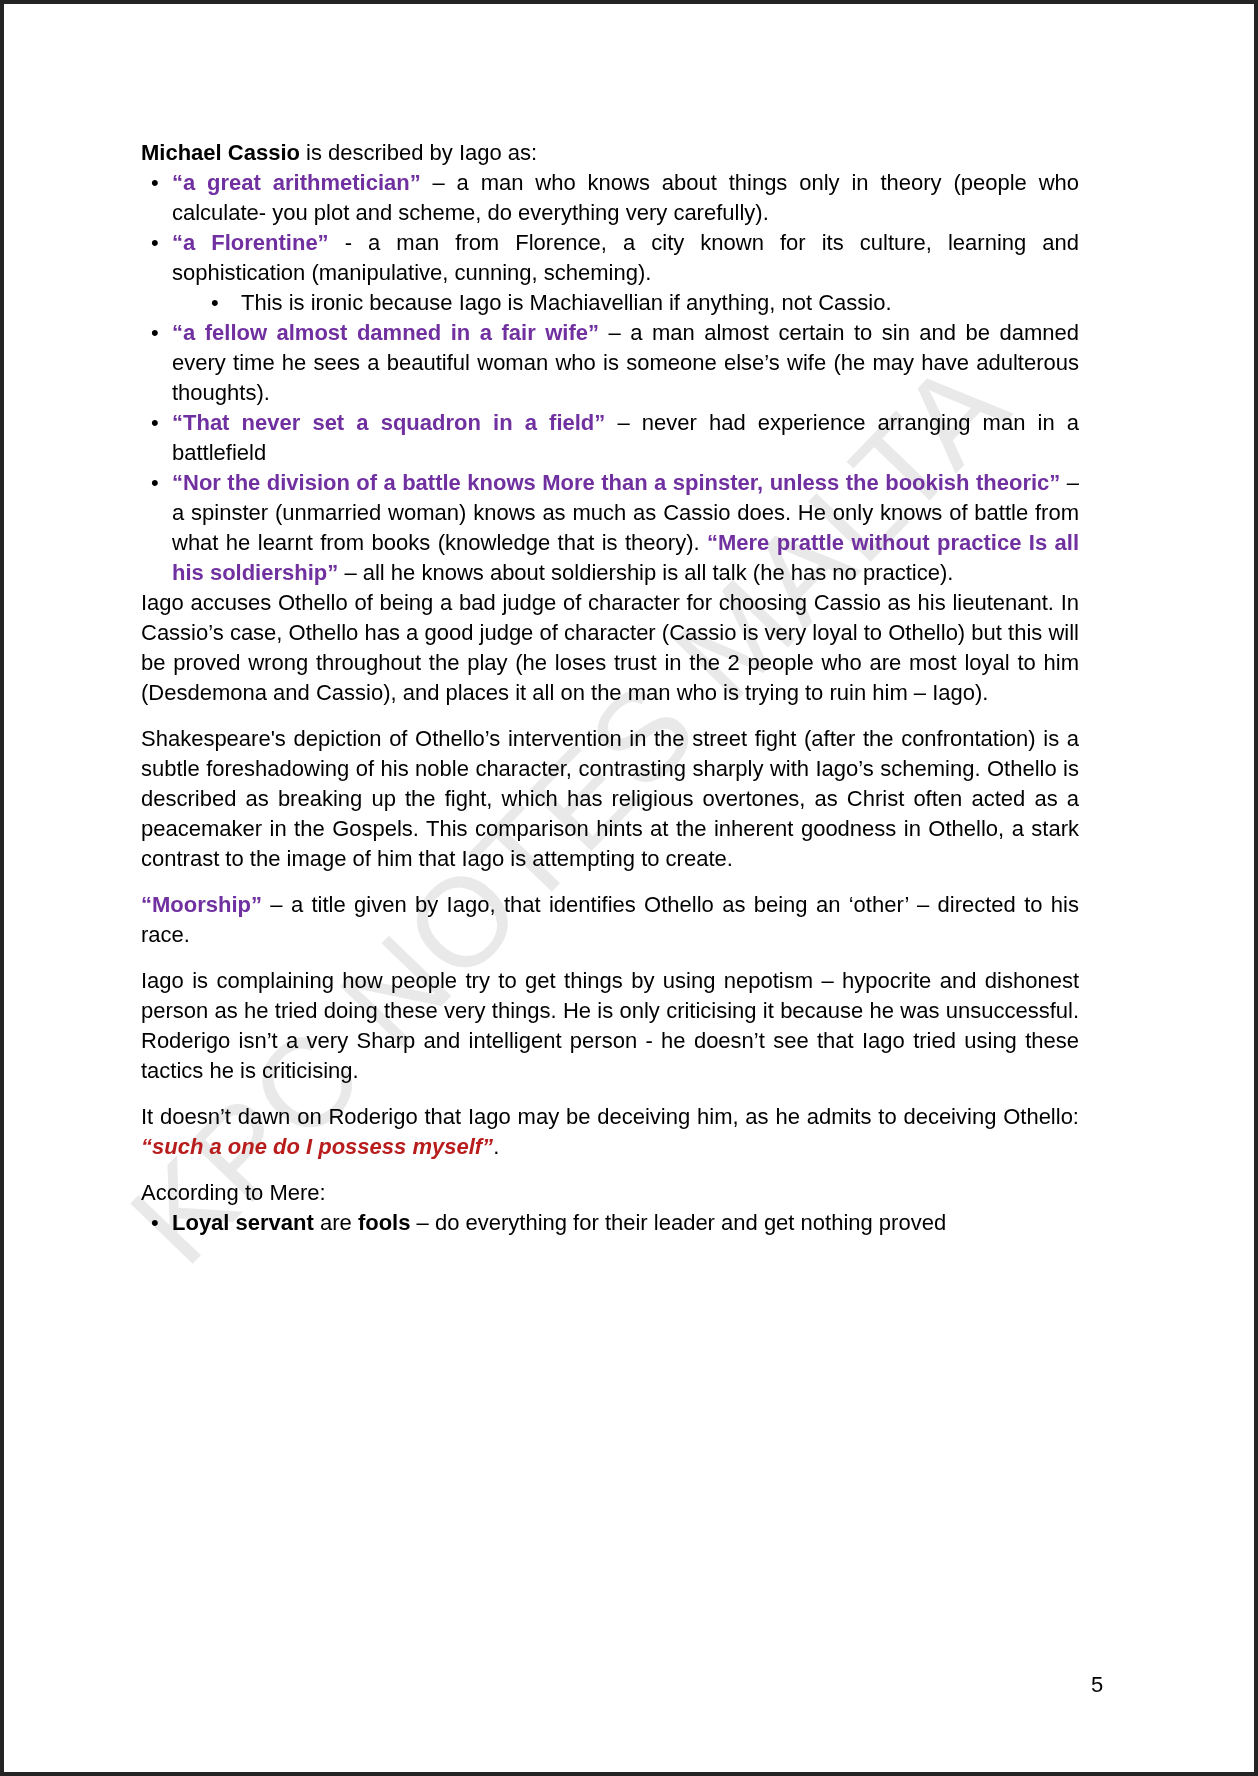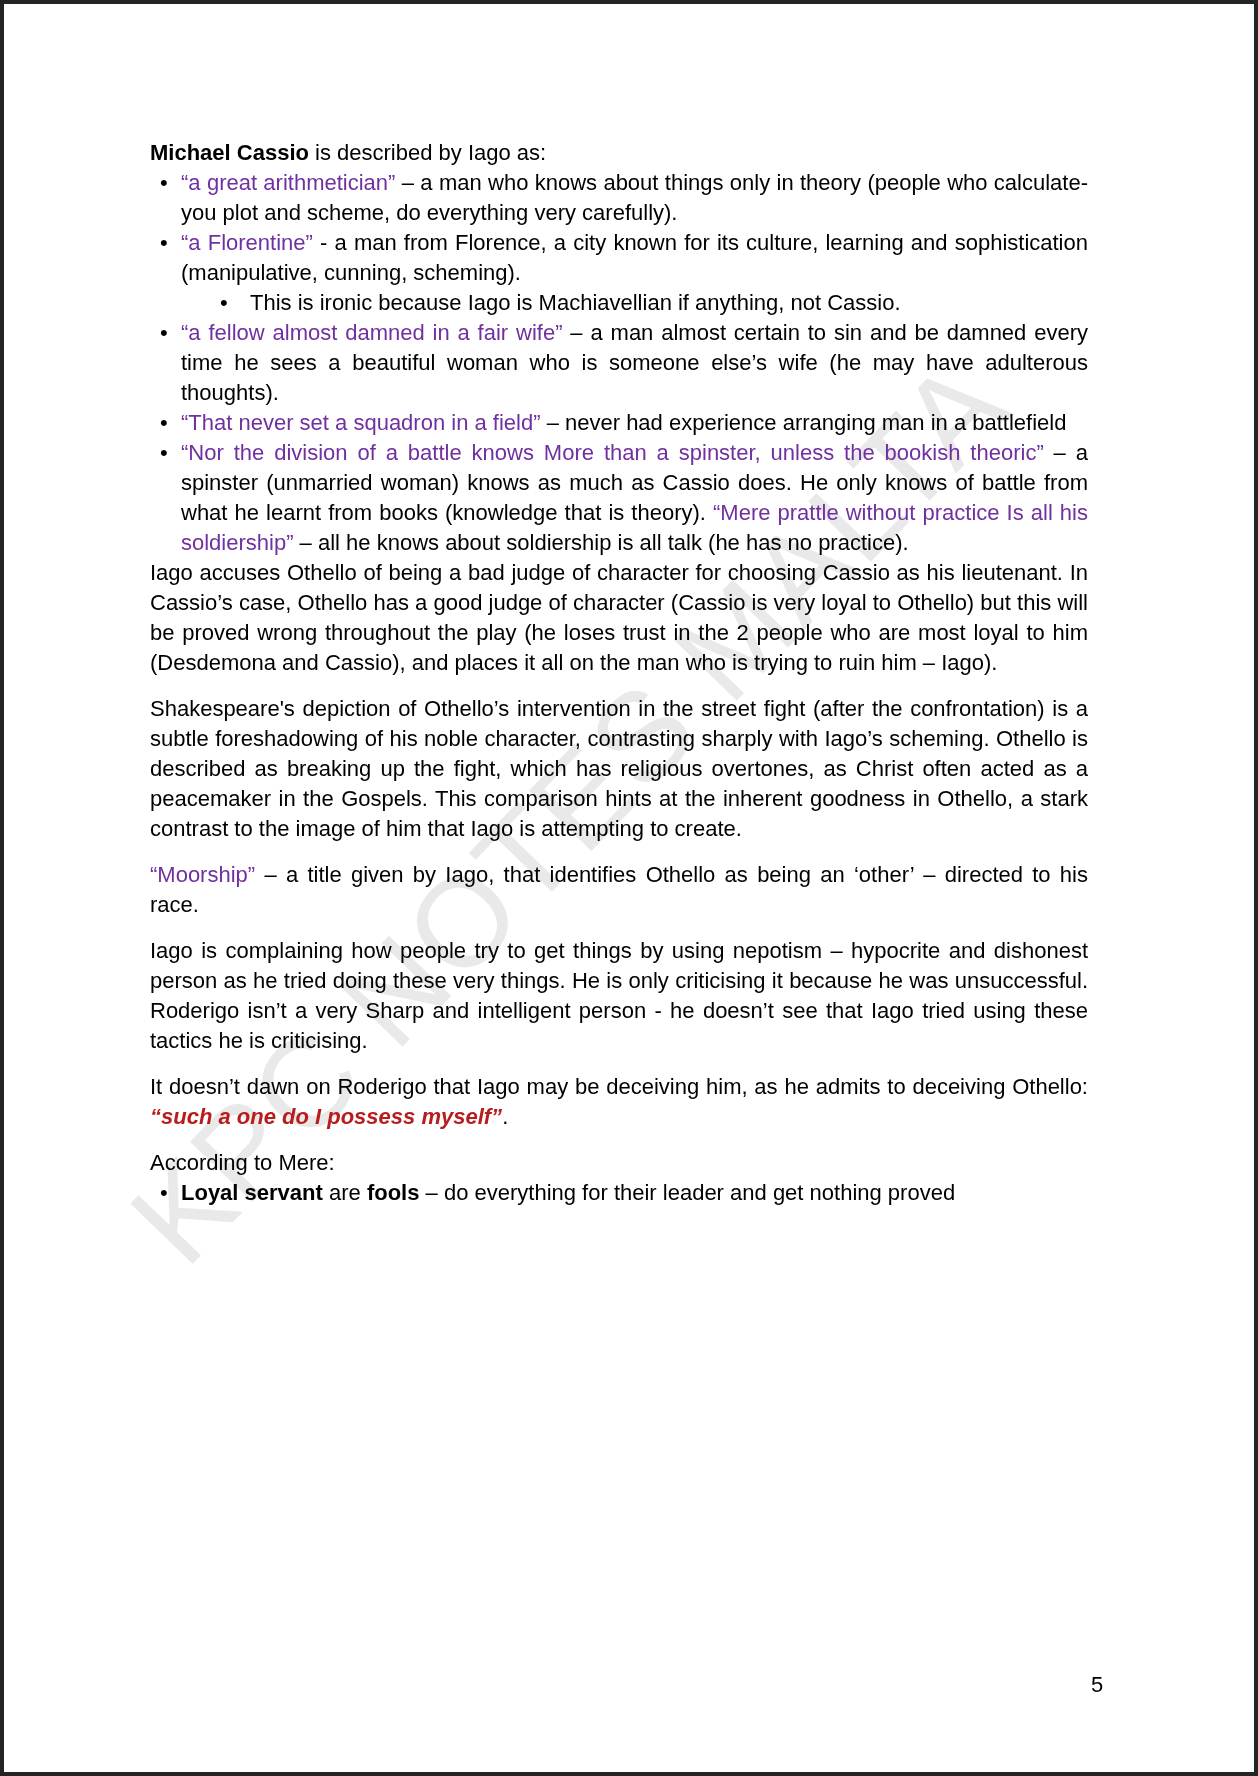--- a/index.html
+++ b/index.html
@@ -22,32 +22,32 @@
     font-size: 126px;
     letter-spacing: 2px;
     white-space: nowrap;
     color: #e9e9e9;
     transform: rotate(-46deg);
     z-index: 0;
     user-select: none;
   }
   .content {
     position: absolute;
-    left: 146px;
+    left: 137px;
     top: 134px;
     width: 938px;
     font-size: 22px;
     line-height: 30px;
     text-align: justify;
     z-index: 1;
   }
   p { margin: 0; }
   .gap { margin-top: 16px; }
   .bold { font-weight: bold; }
-  .purple { color: #7030A0; font-weight: normal; }
+  .purple { color: #7030A0; font-weight: bold; }
   .purple-italic { color: #b91c1c; font-weight: bold; font-style: italic; }
   ul { list-style: none; margin: 0; padding: 0; }
   li.b1 { position: relative; padding-left: 31px; }
   li.b1 > .bullet { position: absolute; left: 10px; top: 0; }
   li.b2 { position: relative; padding-left: 69px; text-align: left; }
   li.b2 > .bullet { position: absolute; left: 39px; top: 0; }
   .page-number {
     position: absolute;
     left: 1087px;
     top: 1666px;

